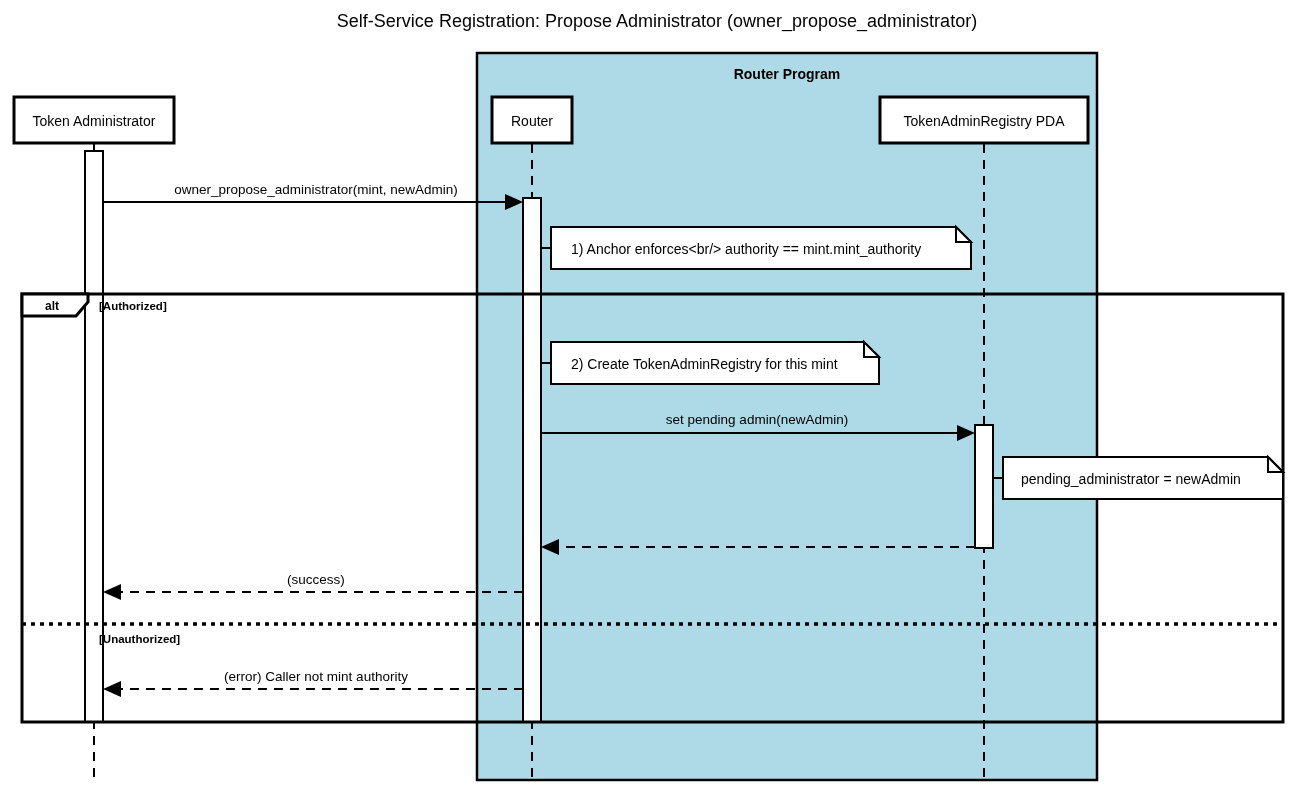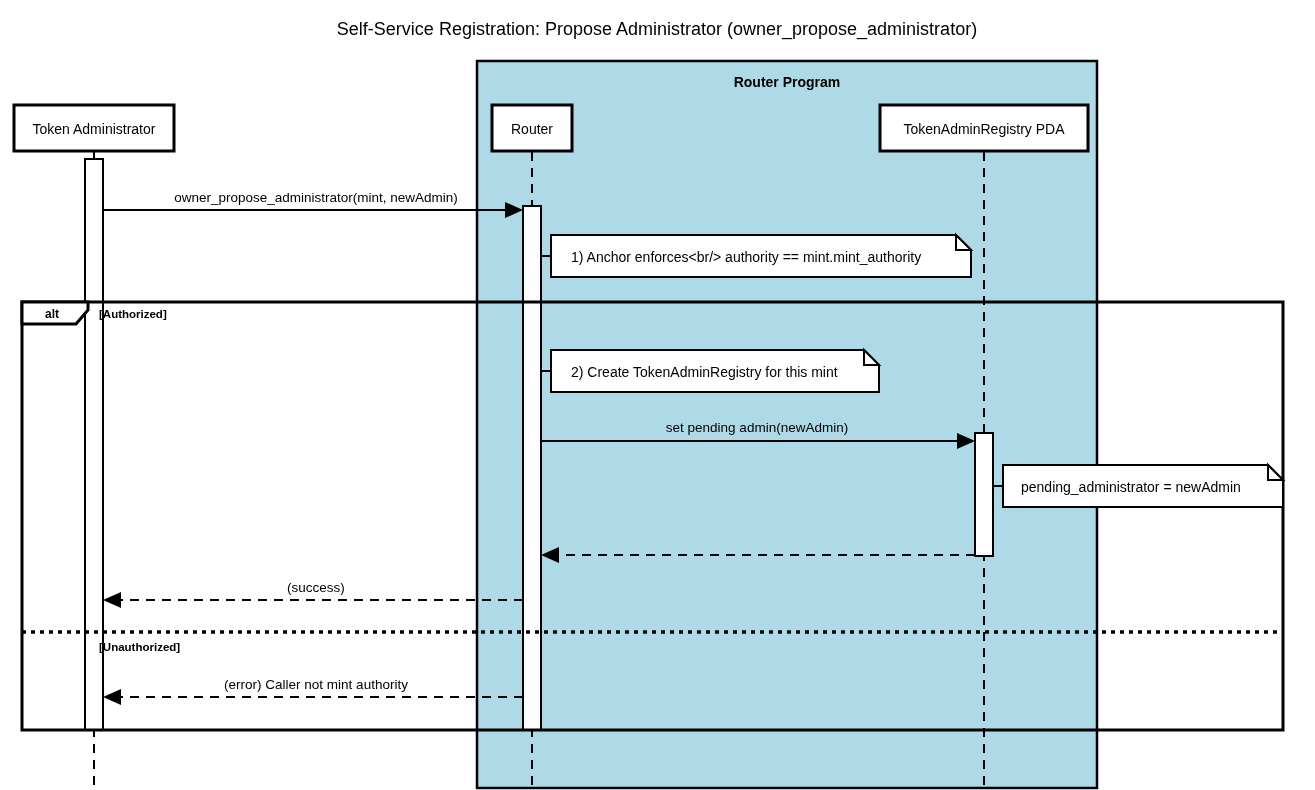--- a/index.html
+++ b/index.html
@@ -11,21 +11,21 @@
     font-family: "Liberation Sans", sans-serif;
     width: 1315px;
     height: 790px;
     position: relative;
     overflow: hidden;
     color: #000000;
   }
   #diagram-root {
     position: absolute;
     left: 0;
-    top: 8px;
+    top: 0;
     width: 1315px;
     height: 674px;
   }
   svg.diagram-canvas {
     position: absolute;
     left: 0;
     top: 0;
     width: 1315px;
     height: 790px;
     display: block;

